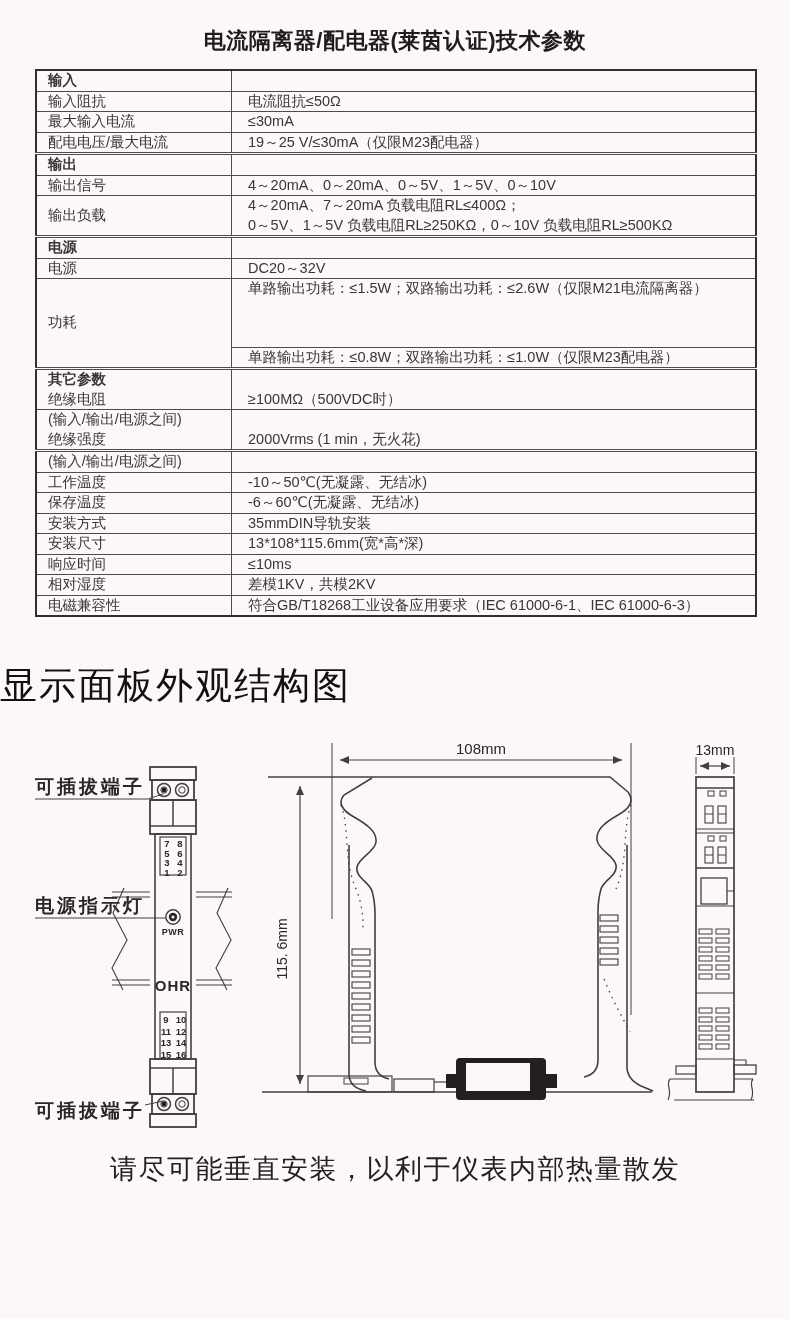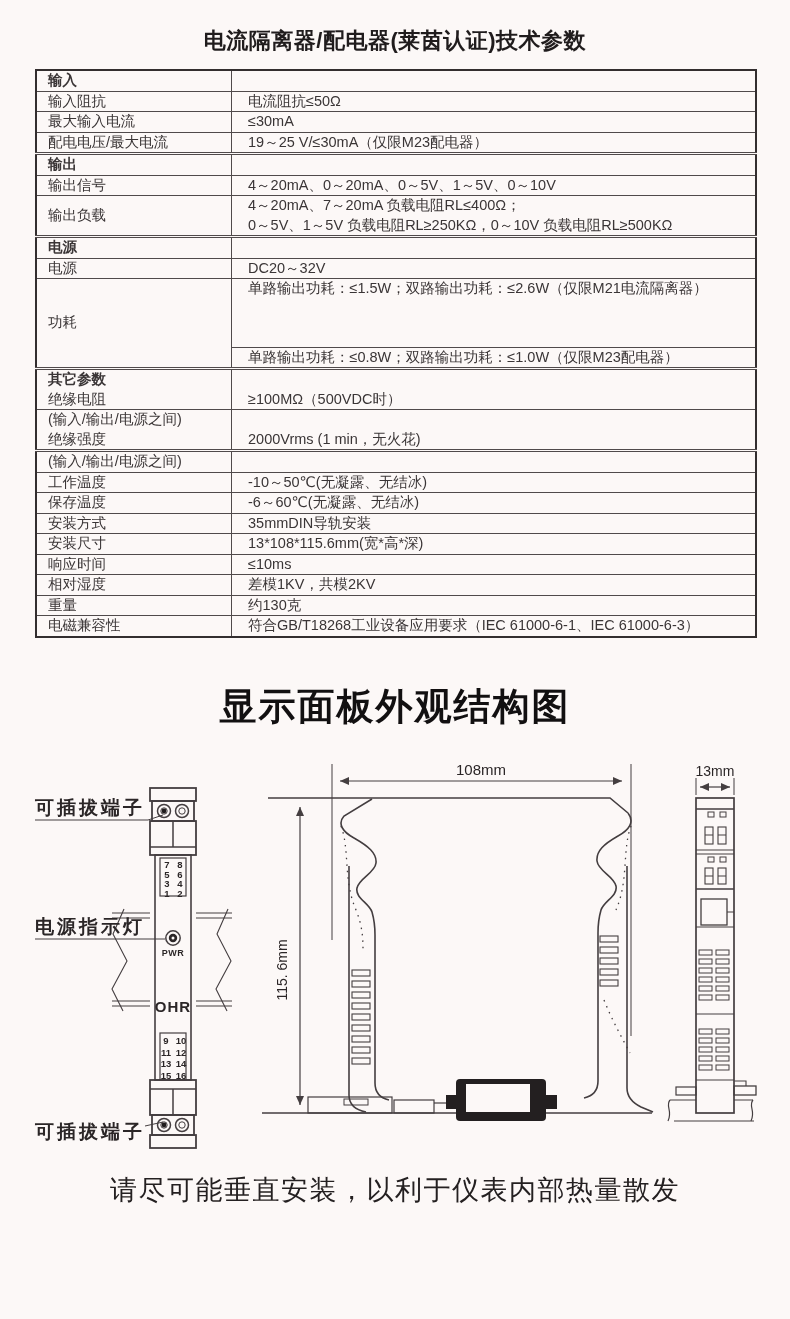--- a/index.html
+++ b/index.html
@@ -24,21 +24,21 @@
   }
   td.lbl{width:183px;padding:0 0 0 11px;}
   td.val{padding:0;}
   td.val > div{padding-left:16px;white-space:nowrap;}
   td.lbl > div{white-space:nowrap;}
   .vd{border-top:1px solid #504a4b;margin-top:48px;}
   .b{font-weight:700;}
   tr.dbl td{border-top:3px double #504a4b;}
   td.vb{vertical-align:bottom;}
   h2{
-    font-size:37px;font-weight:700;text-align:center;
+    font-size:37px;font-weight:400;
     margin:44px 0 0 0;color:#121011;letter-spacing:2px;
   }
   .diagram{margin-top:16px;}
   .diagram svg{display:block;}
   .cjk-label{font-size:19px;font-weight:700;letter-spacing:3px;fill:#2b2627;}
   .dim-label{font-size:15px;fill:#2b2627;}
   .dim-label-s{font-size:14px;fill:#2b2627;}
   .tnum{font-size:9.5px;font-weight:700;fill:#2b2627;text-anchor:middle;}
   .ledlbl{font-size:9px;font-weight:700;fill:#2b2627;text-anchor:middle;letter-spacing:.5px;}
   .brand{font-size:15px;font-weight:800;fill:#2b2627;text-anchor:middle;letter-spacing:1px;}
@@ -203,28 +203,20 @@
           <td class="val">
             <div>≤10ms</div>
           </td>
         </tr>
         <tr>
           <td class="lbl">
             <div>相对湿度</div>
           </td>
           <td class="val">
             <div>差模1KV，共模2KV</div>
-          </td>
-        </tr>
-        <tr>
-          <td class="lbl">
-            <div>重量</div>
-          </td>
-          <td class="val">
-            <div>约130克</div>
           </td>
         </tr>
         <tr>
           <td class="lbl">
             <div>电磁兼容性</div>
           </td>
           <td class="val">
             <div>符合GB/T18268工业设备应用要求（IEC 61000-6-1、IEC 61000-6-3）</div>
           </td>
         </tr>

